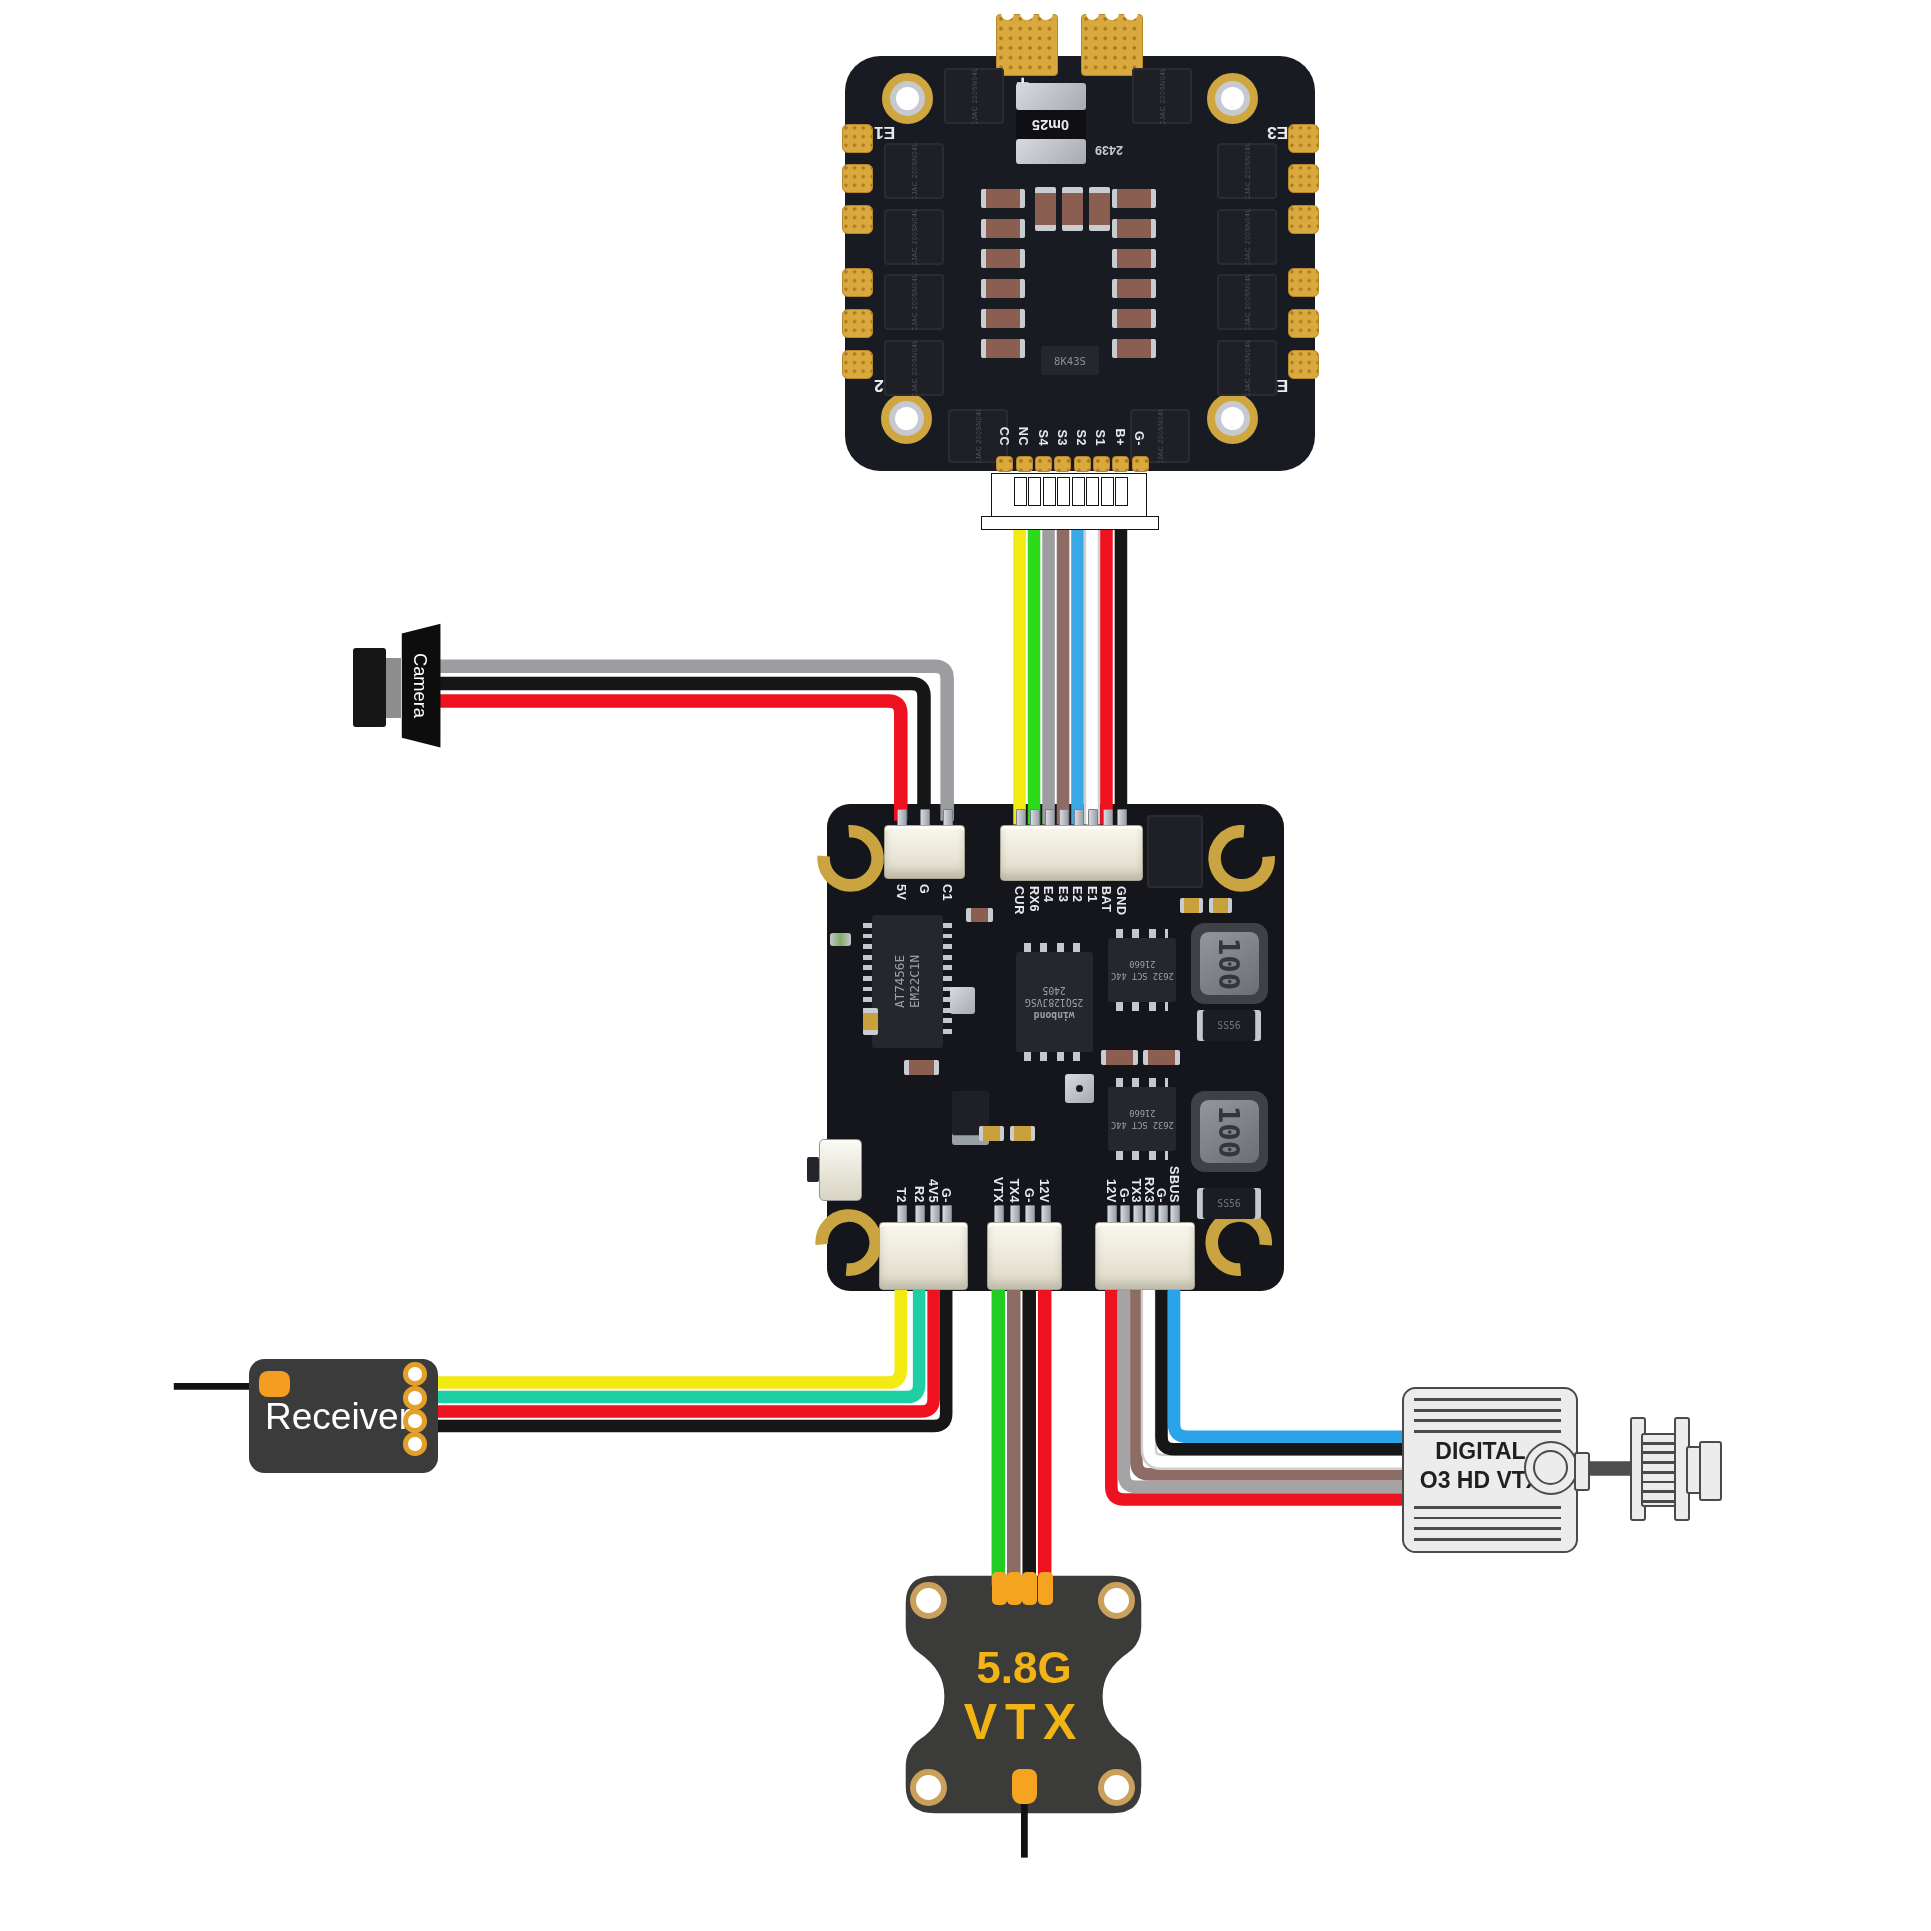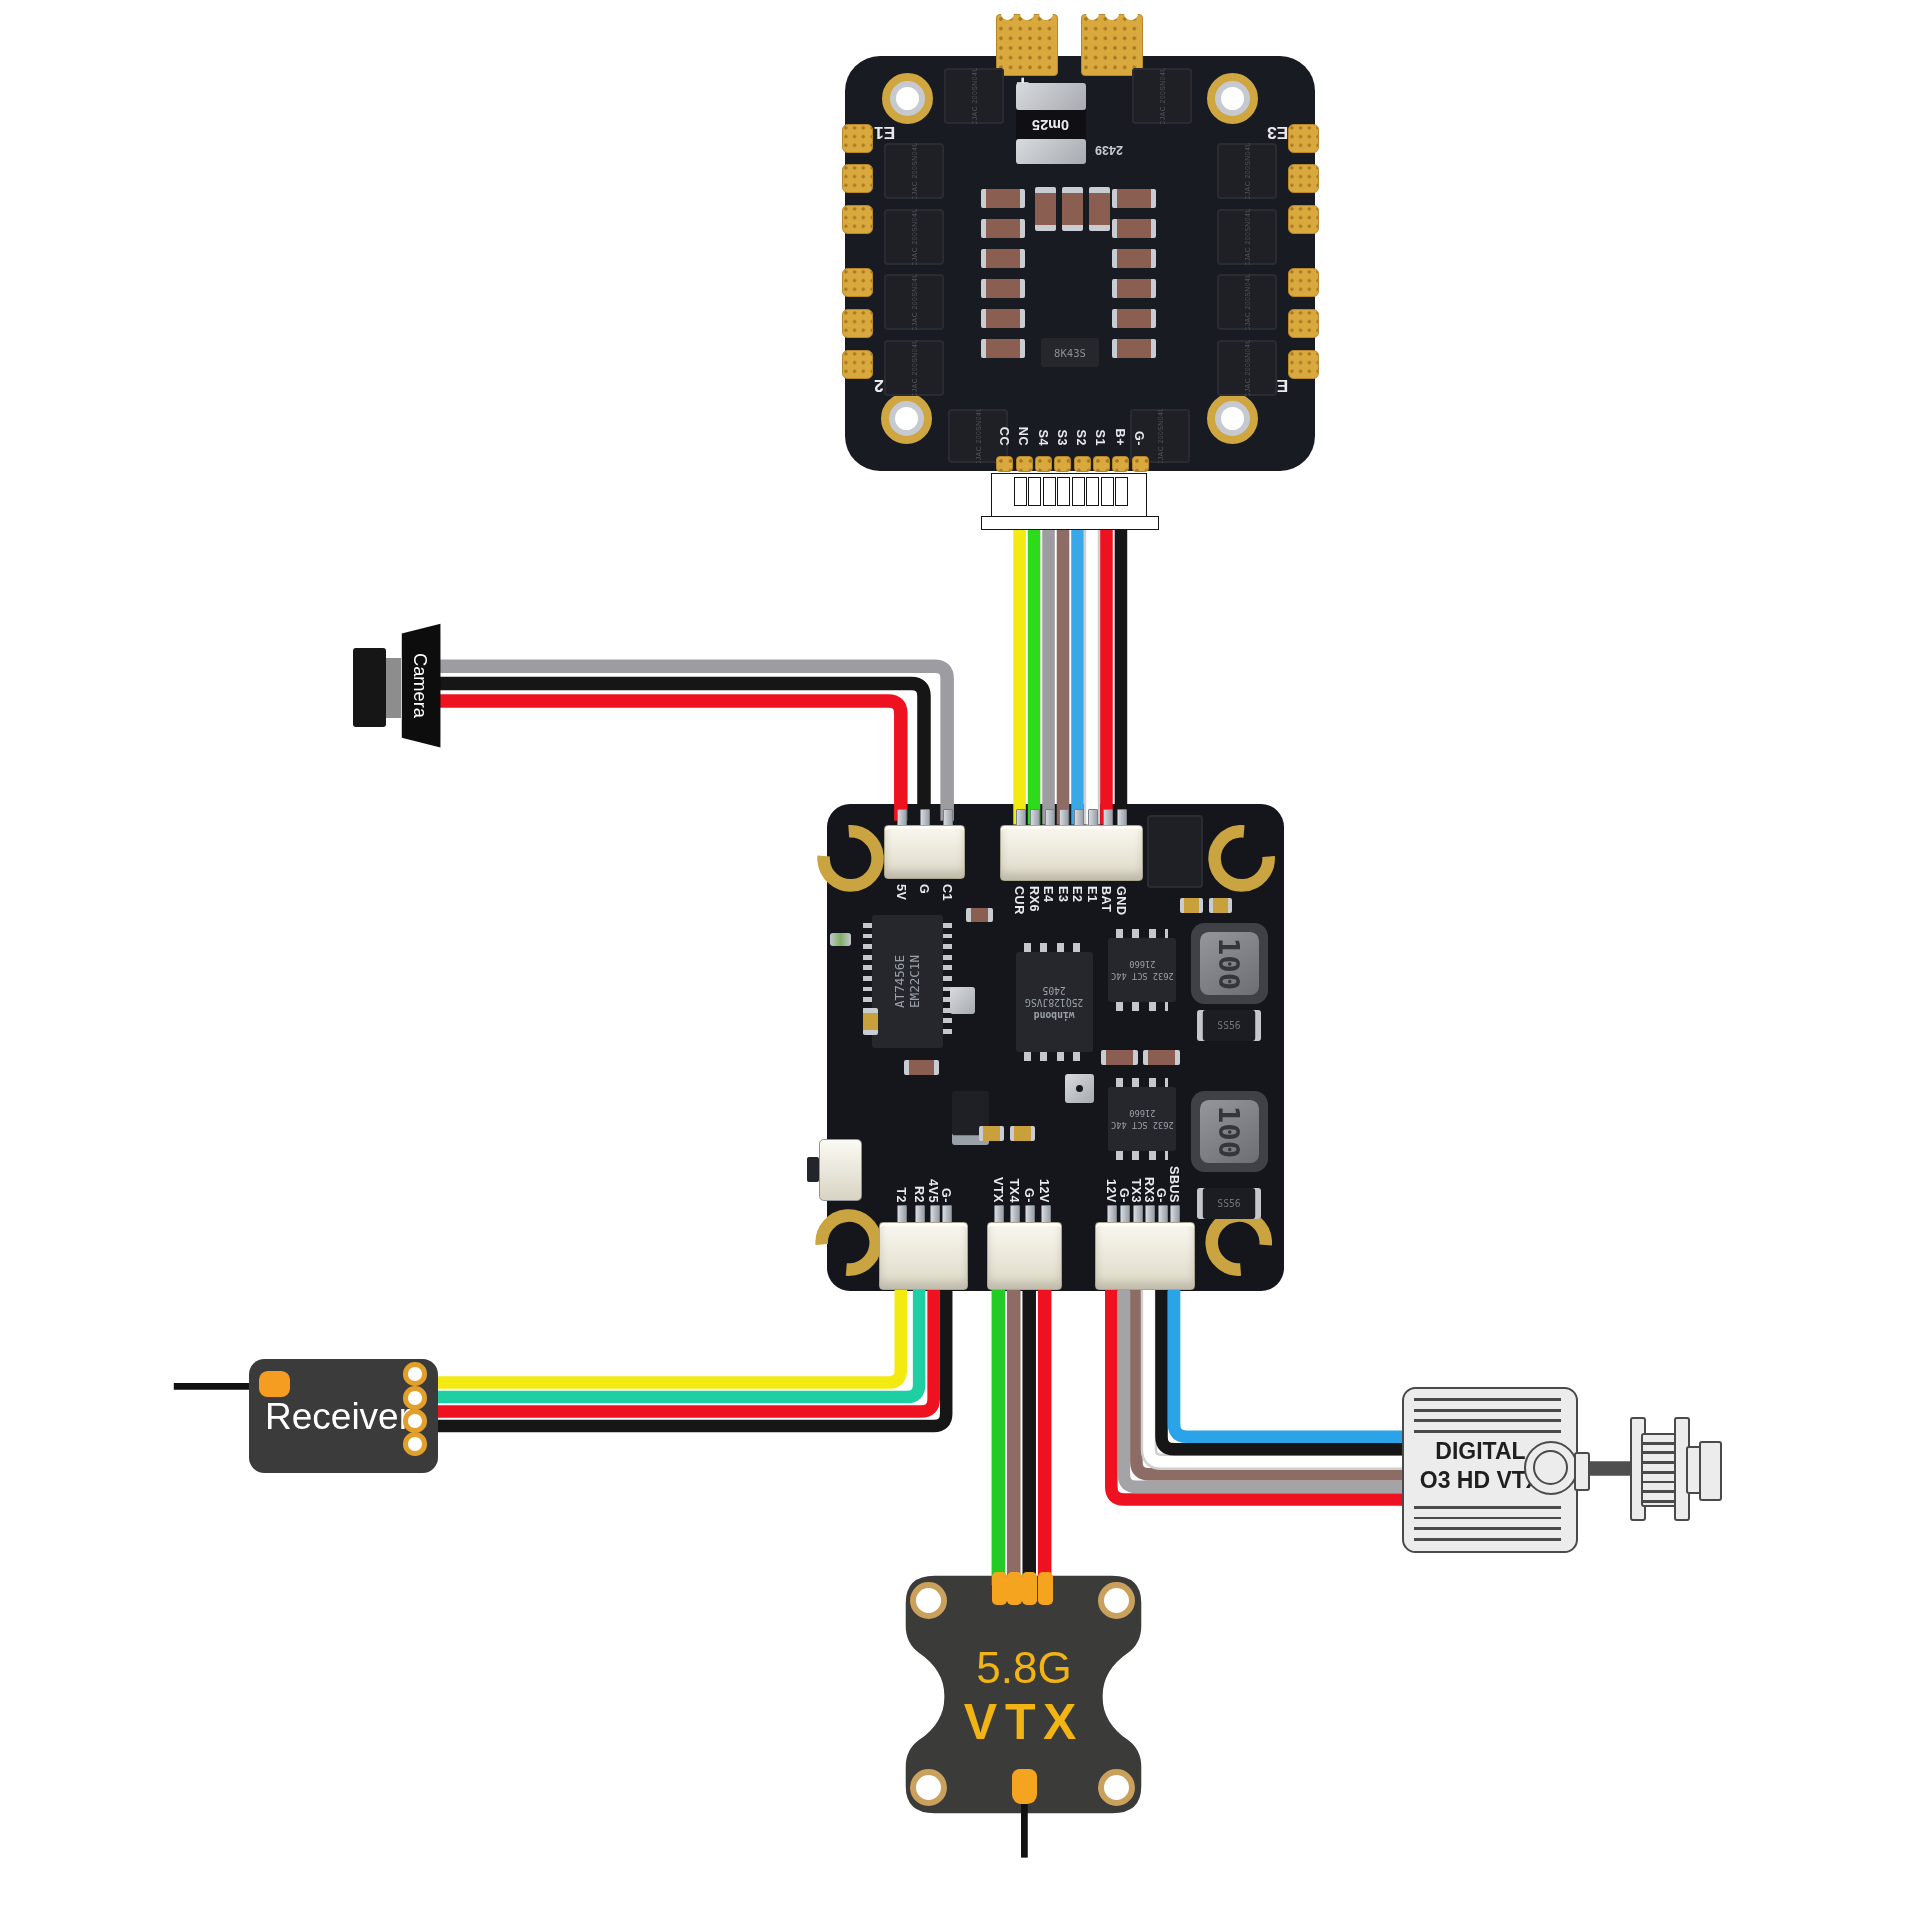--- a/index.html
+++ b/index.html
@@ -165,21 +165,21 @@
   <div class="cap z2" style="left:1112px;top:189px;width:44px;height:19.3px;"></div>
   <div class="cap z2" style="left:1112px;top:219px;width:44px;height:19.3px;"></div>
   <div class="cap z2" style="left:1112px;top:249px;width:44px;height:19.3px;"></div>
   <div class="cap z2" style="left:1112px;top:279px;width:44px;height:19.3px;"></div>
   <div class="cap z2" style="left:1112px;top:309px;width:44px;height:19.3px;"></div>
   <div class="cap z2" style="left:1112px;top:339px;width:44px;height:19.3px;"></div>
   <div class="capv z2" style="left:1035px;top:187px;width:21px;height:44px;"></div>
   <div class="capv z2" style="left:1062px;top:187px;width:21px;height:44px;"></div>
   <div class="capv z2" style="left:1089px;top:187px;width:21px;height:44px;"></div>
 
-  <div class="chip z2" style="left:1041px;top:338px;width:58px;height:29px;text-align:center;">
+  <div class="chip z2" style="left:1041px;top:346px;width:58px;height:29px;text-align:center;">
     <span style="font-size:10.6px;color:#8b8f94;">8K43S</span>
   </div>
 
   <div class="goldpad z2" style="left:996px;top:456px;width:15.4px;height:13.5px;"></div>
   <div class="goldpad z2" style="left:1016px;top:456px;width:15.4px;height:13.5px;"></div>
   <div class="goldpad z2" style="left:1035px;top:456px;width:15.4px;height:13.5px;"></div>
   <div class="goldpad z2" style="left:1054px;top:456px;width:15.4px;height:13.5px;"></div>
   <div class="goldpad z2" style="left:1074px;top:456px;width:15.4px;height:13.5px;"></div>
   <div class="goldpad z2" style="left:1093px;top:456px;width:15.4px;height:13.5px;"></div>
   <div class="goldpad z2" style="left:1112px;top:456px;width:15.4px;height:13.5px;"></div>
@@ -408,19 +408,19 @@
   </svg>
   <div class="abs z6" style="left:992px;top:1572px;width:14.5px;height:33px;background:#f5a41f;border-radius:4.8px;"></div>
   <div class="abs z6" style="left:1007px;top:1572px;width:14.5px;height:33px;background:#f5a41f;border-radius:4.8px;"></div>
   <div class="abs z6" style="left:1022px;top:1572px;width:14.5px;height:33px;background:#f5a41f;border-radius:4.8px;"></div>
   <div class="abs z6" style="left:1038px;top:1572px;width:14.5px;height:33px;background:#f5a41f;border-radius:4.8px;"></div>
   <div class="abs z6" style="left:910px;top:1582px;width:25px;height:25px;border:6.8px solid #c9a05c;border-radius:50%;background:#fff;"></div>
   <div class="abs z6" style="left:1098px;top:1582px;width:25px;height:25px;border:6.8px solid #c9a05c;border-radius:50%;background:#fff;"></div>
   <div class="abs z6" style="left:910px;top:1769px;width:25px;height:25px;border:6.8px solid #c9a05c;border-radius:50%;background:#fff;"></div>
   <div class="abs z6" style="left:1098px;top:1769px;width:25px;height:25px;border:6.8px solid #c9a05c;border-radius:50%;background:#fff;"></div>
   <div class="abs z6" style="left:906px;top:1643px;width:236px;text-align:center;color:#f2b414;">
-    <span style="display:block;font-size:44px;">5.8G</span>
+    <span style="display:block;font-size:44px;font-weight:bold;">5.8G</span>
     <span style="display:block;font-size:50px;font-weight:bold;letter-spacing:7.7px;">VTX</span>
   </div>
   <div class="abs z6" style="left:1012px;top:1769px;width:25px;height:35px;background:#f5a41f;border-radius:7.7px 7.7px 9.7px 9.7px;"></div>
 
 </div>
 
 
 </body></html>

